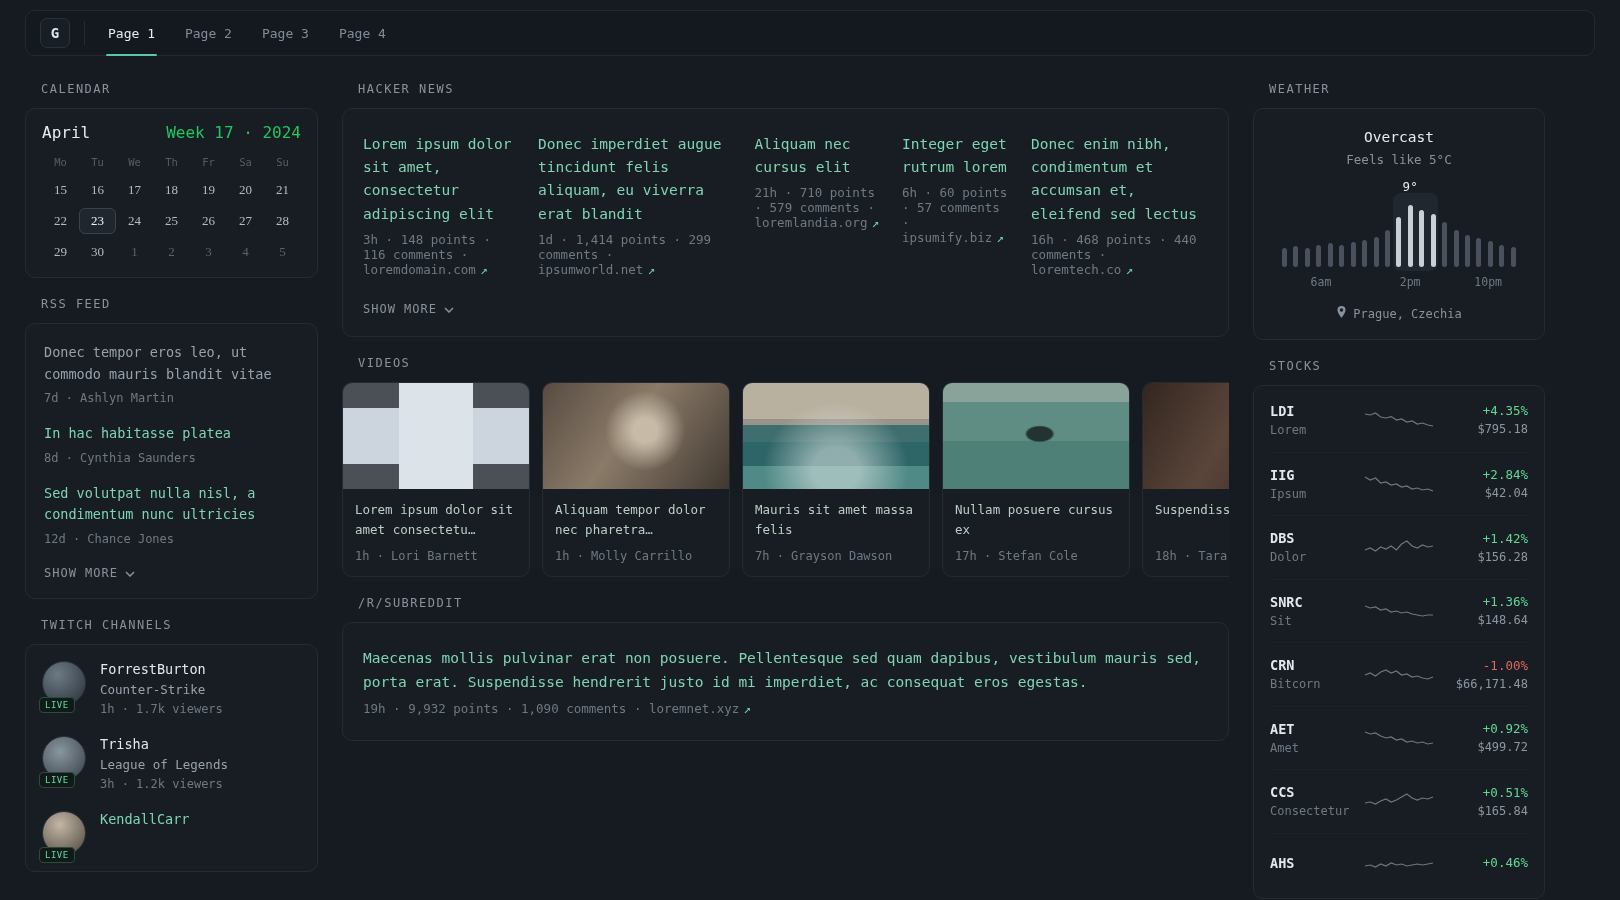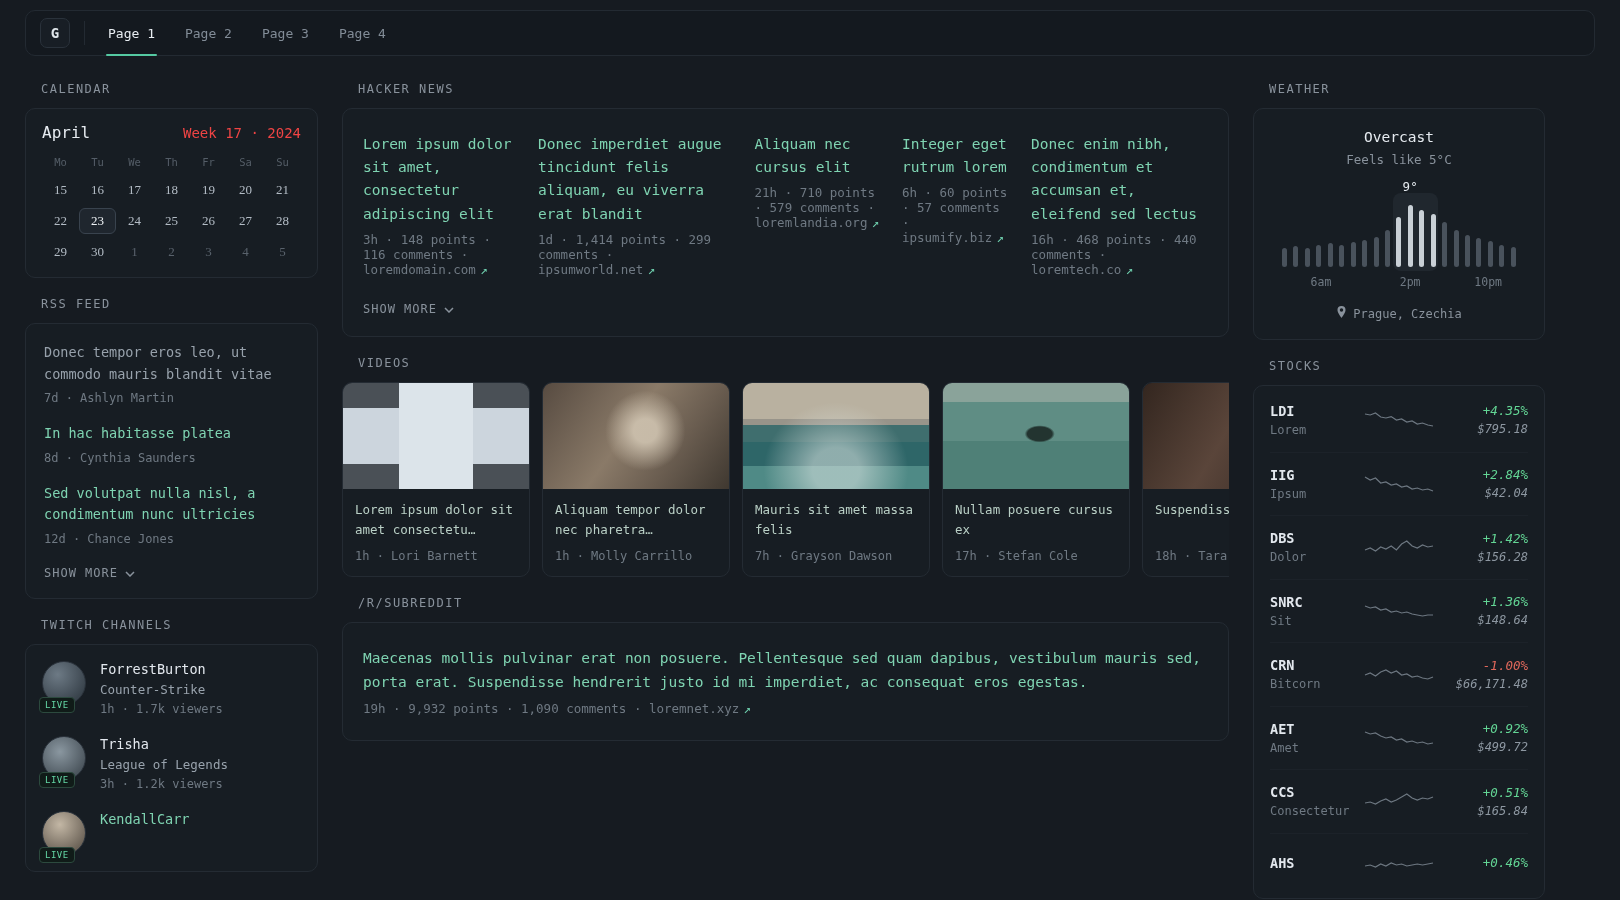--- a/index.html
+++ b/index.html
@@ -22,21 +22,21 @@
   .main { display:grid; grid-template-columns:293px 887px 292px; gap:24px; width:1520px;
     margin:26px 0 0 25px; align-items:start; }
   .section { margin-bottom:19px; }
   .section-title { font-size:12px; letter-spacing:1.5px; color:#89929c; margin:0 0 12px 16px; }
   .card { background:#171d23; border:1px solid #242b33; border-radius:10px; }
 
   
   .cal { padding:14px 16px 12px; }
   .cal-head { display:flex; justify-content:space-between; align-items:baseline; margin-bottom:10px; }
   .cal-month { font-size:16px; color:#e6ebf0; }
-  .cal-week { font-size:14px; color:#ef4444; }
+  .cal-week { font-size:16px; color:#22c55e; }
   .cal-grid { display:grid; grid-template-columns:repeat(7,1fr); row-gap:5px; text-align:center; }
   .cal-h { font-size:10.5px; color:#545d67; padding:4px 0; }
   .cal-d { font-size:13px; color:#b3bcc5; padding:5px 0; cursor:default;font-family:Liberation Serif, serif; }
   .cal-d.dim { color:#59626c; }
   .cal-d.sel { background:#1f262e; border:1px solid #39434e; border-radius:6px; color:#eef2f5; padding:4px 0; }
 
   
   .feed { padding:18px; display:flex; flex-direction:column; gap:18px; }
   .feed-title { display:block; font-size:13.5px; line-height:1.6; color:#7fd4b2; text-decoration:none; cursor:pointer; }
   .feed-title.muted { color:#98a2ac; }
@@ -100,21 +100,21 @@
   .w-loc { display:inline-flex; align-items:center; gap:6px; margin-top:14px; color:#89929c; font-size:12px; }
 
   
   .stocks { padding:2px 16px; }
   .stock-row { display:flex; align-items:center; height:63.5px; cursor:pointer; }
   .stock-row + .stock-row { border-top:1px solid #1c2229; }
   .s-left { width:88px; }
   .s-tick { font-size:13.5px; font-weight:bold; color:#e3e8ee; }
   .s-name { font-size:12px; color:#6f7983; margin-top:4px; }
   .s-spark { flex:1; display:flex; justify-content:center; }
-  .s-right { width:88px; text-align:right;font-style:italic; }
+  .s-right { width:88px; text-align:right; }
   .s-chg { font-size:12.5px; }
   .s-chg.pos { color:#63d695; }
   .s-chg.neg { color:#e0685b; }
   .s-price { font-size:12px; color:#8d97a1; margin-top:4px; }
 </style>
 </head>
 <body>
 
 <div class="topbar">
   <div class="logo">G</div>

